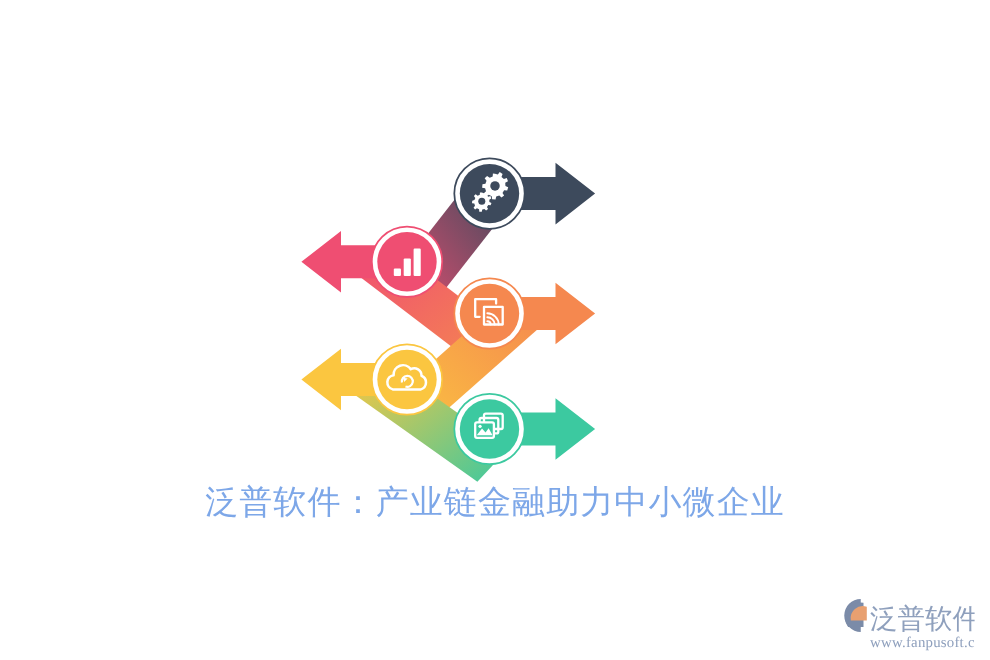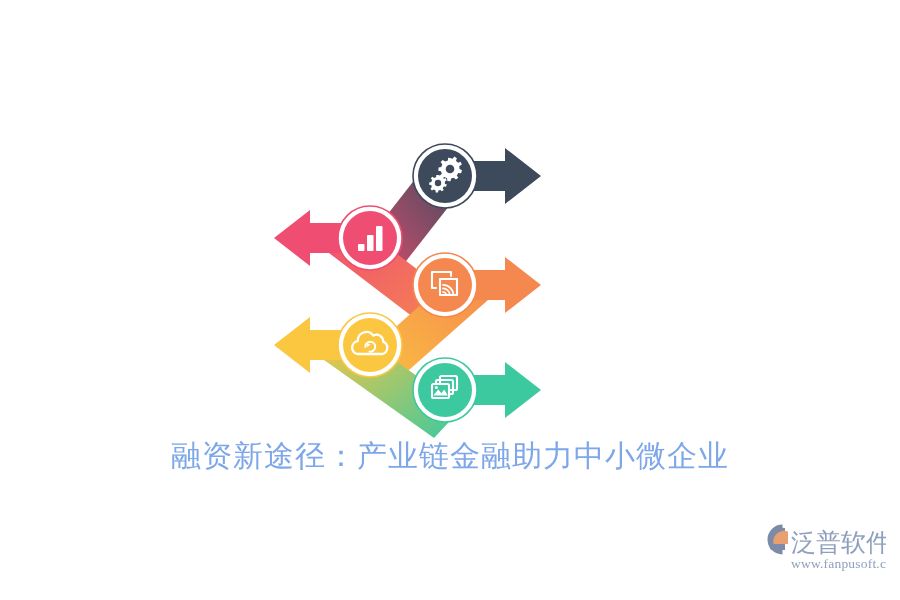--- a/index.html
+++ b/index.html
@@ -15,21 +15,21 @@
     position:absolute;left:0;top:436px;width:900px;
     text-align:center;
     font-size:30px;
     letter-spacing:1px;
     color:#7da7e8;
     font-family:"DejaVu Sans","Liberation Sans",sans-serif;
     font-weight:500;
     white-space:nowrap;
   }
   #logo{
-    position:absolute;right:14px;bottom:24px;
+    position:absolute;right:14px;bottom:4px;
     width:128px;height:58px;
   }
   #logo svg{display:block;}
 </style>
 </head>
 <body>
 
 <div id="stage">
 
   <svg id="infographic" viewBox="0 0 900 600">
@@ -147,21 +147,21 @@
       <g fill="none" stroke="#ffffff" stroke-width="2.1" stroke-linejoin="round">
         <rect x="440" y="376" width="17" height="14" rx="1.6"></rect>
         <rect x="436" y="380" width="17" height="14" rx="1.6"></rect>
         <rect x="432" y="384" width="17" height="14" rx="1.6" fill="#3cc9a0"></rect>
         <path d="M433.4,395.6 L438.2,389.6 L441.4,393.2 L444.2,389.4 L447.8,395.6 Z" fill="#ffffff" stroke="none"></path>
         <circle cx="436.4" cy="387.6" r="1.5" fill="#ffffff" stroke="none"></circle>
       </g>
     </g>
   </svg>
 
-  <div id="title">融资新途径：产业链金融助力中小微企业</div>
+  <div id="title">泛普软件：产业链金融助力中小微企业</div>
 
   <div id="logo">
     <svg viewBox="0 0 128 58" width="128" height="58">
 
       <g>
         <path d="M24.5,6.5 A15,15 0 1 0 24.5,36.5 L24.5,30.5 A9,9 0 1 1 24.5,12.5 Z" fill="#7b8ba8"></path>
         <path d="M13,32 A14,14 0 0 1 27,10 L27,32 Z" fill="#7b8ba8"></path>
         <path d="M15.5,26 A11,11 0 0 1 30,13.6 L30,26 Z" fill="#e8a070"></path>
       </g>
 

